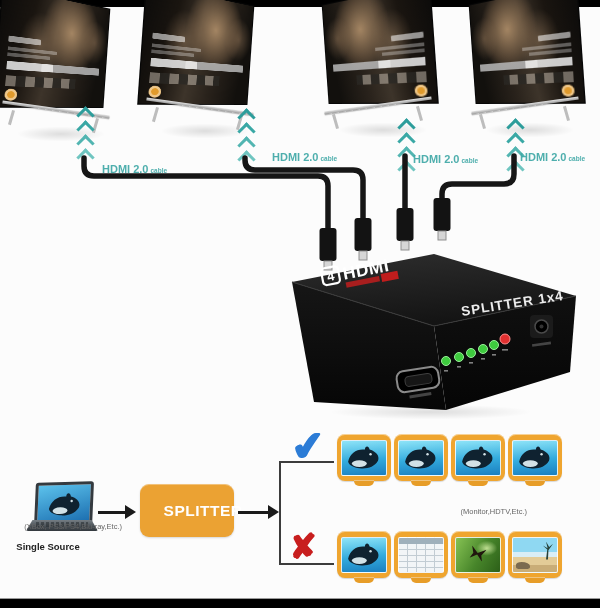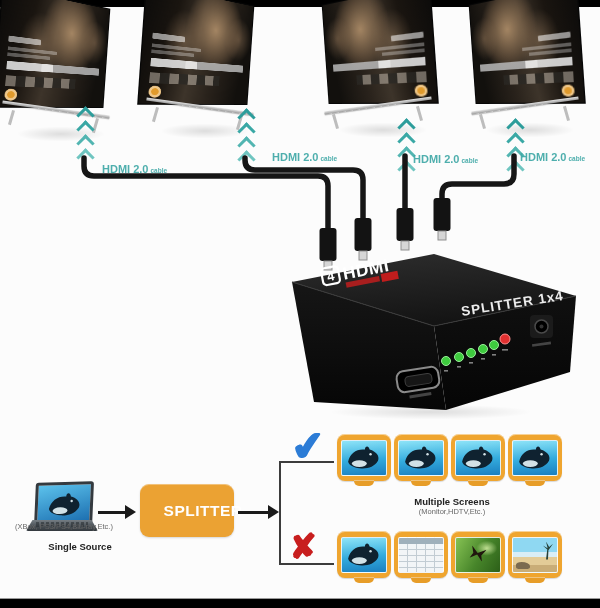--- a/index.html
+++ b/index.html
@@ -63,21 +63,21 @@
   .splitter-node{position:absolute;left:140px;top:484px;width:94px;height:53px;background:#eba233;
       border-radius:9px;display:flex;align-items:center;justify-content:center;
       box-shadow:inset 0 1px 0 rgba(255,255,255,.35), 0 1px 2px rgba(0,0,0,.15);}
   .splitter-node span{color:#fff;font-weight:800;font-size:15.5px;letter-spacing:.5px;margin-left:32px;}
   .farrow{position:absolute;height:14px;}
   .farrow .shaft{position:absolute;left:0;top:6px;height:2.6px;background:#1a1a1a;}
   .farrow .head{position:absolute;top:0;width:0;height:0;border-left:11px solid #1a1a1a;
                 border-top:7px solid transparent;border-bottom:7px solid transparent;}
   .branch{position:absolute;background:#3c3c3c;}
   .caption-t{position:absolute;text-align:center;font-size:9.5px;font-weight:800;color:#222;}
-  .caption-s{position:absolute;text-align:center;font-size:7.5px;color:#666;}
+  .caption-s{position:absolute;text-align:right;font-size:7.5px;color:#666;}
   .mark{position:absolute;font-weight:900;line-height:1;}
   .mark.ok{color:#2c7cd6;font-size:40px;transform:rotate(-6deg);text-shadow:1px 0 0 #2c7cd6;}
   .mark.bad{color:#c81e1e;font-size:33px;transform:rotate(-4deg);text-shadow:1px 0 0 #c81e1e;}
 
   
   .monitor{position:absolute;width:54px;height:54px;}
   .mframe{width:54px;height:47px;background:#efa52f;border-radius:8px;
           box-shadow:inset 0 1px 0 rgba(255,255,255,.5), 0 1px 1px rgba(0,0,0,.15);
           display:flex;align-items:center;justify-content:center;}
   .mscreen{width:44px;height:34px;border:1px solid rgba(255,255,255,.85);border-radius:2px;
@@ -322,21 +322,21 @@
 
   <div class="laptop">
     <div class="lscreen">
       <svg width="38" height="28" viewBox="0 0 40 30">
           <use href="#orca"></use>
         </svg>
     </div>
     <div class="lbase"></div>
     <div class="lkeys"></div>
   </div>
-  <div class="caption-t" style="left:40px;top:541px;width:80px;">Single Source</div>
+  <div class="caption-t" style="left:8px;top:541px;width:80px;">Single Source</div>
   <div class="caption-s" style="left:6px;top:522px;width:116px;">(XBox, PS3/PS4,Blu-ray,Etc.)</div>
 
   <div class="farrow" style="left:98px;top:505px;width:38px;">
     <div class="shaft" style="width:28px;"></div>
       <div class="head" style="left:27px;"></div>
   </div>
 
   <div class="splitter-node">
     <span>SPLITTER</span>
   </div>
@@ -385,21 +385,20 @@
     <div class="mframe">
         <div class="mscreen scr-whale">
           <svg width="38" height="28" viewBox="0 0 40 30">
             <use href="#orca"></use>
           </svg>
         </div>
       </div>
       <div class="mbase"></div>
   </div>
 
-  <div class="caption-t" style="left:377px;top:496px;width:150px;">Multiple Screens</div>
   <div class="caption-s" style="left:377px;top:507px;width:150px;">(Monitor,HDTV,Etc.)</div>
 
   <div class="mark bad" style="left:289px;top:530px;">✘</div>
   <div class="monitor" style="left:337px;top:531px;">
     <div class="mframe">
         <div class="mscreen scr-whale">
           <svg width="38" height="28" viewBox="0 0 40 30">
             <use href="#orca"></use>
           </svg>
         </div>

